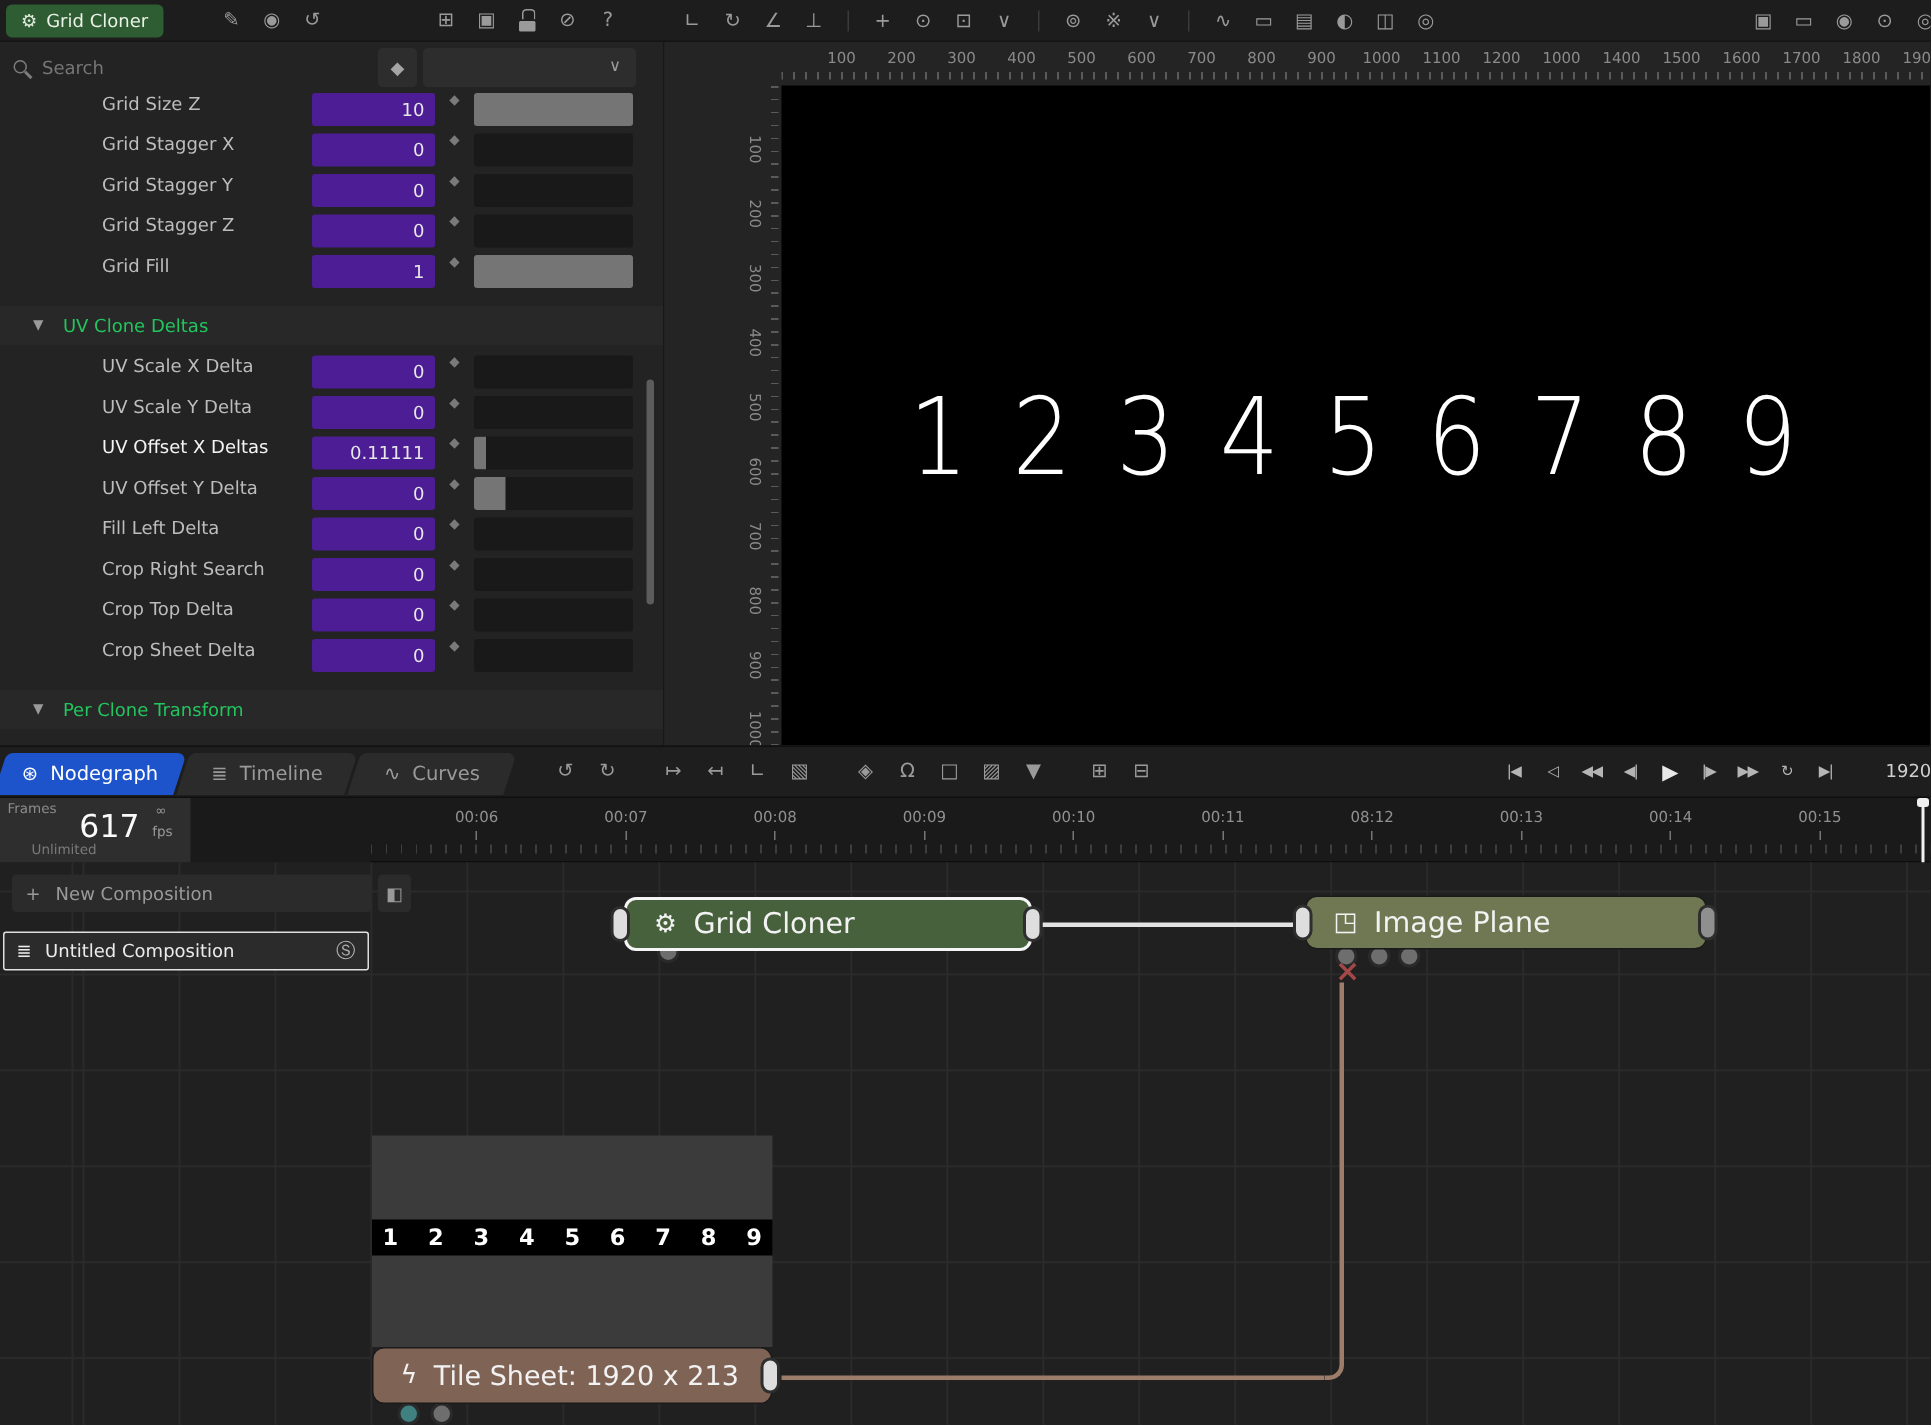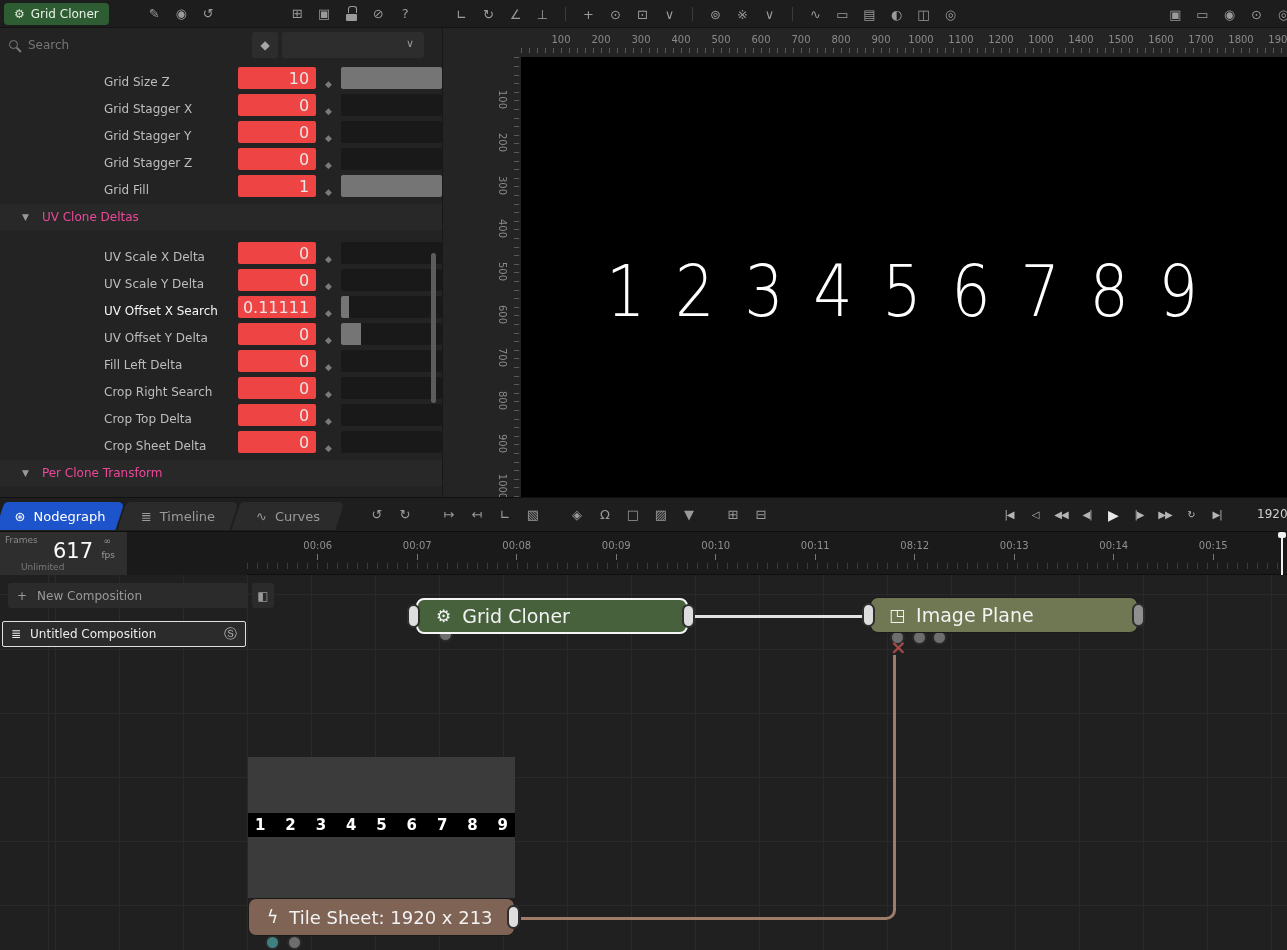--- a/index.html
+++ b/index.html
@@ -33,32 +33,32 @@
   .search-glass::after { content:""; position:absolute; width:6px; height:1.5px; background:#7c7c7c;
                          right:-5px; bottom:-2px; transform:rotate(45deg); }
   #search-input { position:absolute; left:28px; top:6px; width:200px; height:22px; background:transparent;
                   border:none; outline:none; color:#bbb; font-size:12px; font-family:inherit; }
   #search-input::placeholder { color:#767676; }
   #filter-btn { position:absolute; left:252px; top:4px; width:26px; height:26px; background:#2d2d2d;
                 border-radius:3px; display:flex; align-items:center; justify-content:center; color:#a5a5a5; font-size:12px; }
   #preset-dd { position:absolute; left:282px; top:4px; right:18px; height:26px; background:#2d2d2d; border-radius:3px; }
   #preset-dd .chev { position:absolute; right:10px; top:5px; color:#9a9a9a; font-size:11px; }
 
-  .prop-row { height:27px; display:flex; align-items:flex-end;margin-left:36px; }
+  .prop-row { height:27px; display:flex; align-items:flex-start; }
   .prop-row .plabel { margin-left:68px; width:140px; font-size:12px; color:#bdbdbd; white-space:nowrap; }
   .prop-row.active .plabel { color:#f4f4f4; }
-  .value-box { width:82px; height:22px; background:#ef4444; border-radius:2px; display:flex; align-items:center;
-               justify-content:flex-end; padding-right:7px; font-size:16px; color:#e6e6e6; }
+  .value-box { width:82px; height:22px; background:#4c1d95; border-radius:2px; display:flex; align-items:center;
+               justify-content:flex-end; padding-right:7px; font-size:12px; color:#e6e6e6; }
   .key-d { width:26px; text-align:center; color:#7a7a7a; font-size:9px; }
   .slider { width:106px; height:22px; background:#191919; border-radius:2px; overflow:hidden; }
   .slider .fill { height:100%; background:#757575; }
 
   .section-row { height:26px; display:flex; align-items:center; background:#282828; margin:7px 0; }
   .section-row .tri { margin-left:22px; color:#9a9a9a; font-size:9px; }
-  .section-row .slabel { margin-left:13px; font-size:12px; color:#ec4899; }
+  .section-row .slabel { margin-left:13px; font-size:12px; color:#22c55e; }
   #panel-scrollbar { position:absolute; right:6px; top:225px; width:5px; height:150px; background:#5c5c5c; border-radius:3px; }
 
   
   #viewport { position:absolute; left:443px; top:28px; width:844px; height:469px; background:#242424; overflow:hidden; }
   #canvas { position:absolute; left:78px; top:29px; right:0; bottom:0; background:#000; }
   #ruler-top { position:absolute; left:98px; top:6px; height:14px; display:flex; }
   #ruler-top .ruler-cell { width:40px; flex:none; text-align:center; font-size:10px; color:#8a8a8a; }
   #ticks-top { position:absolute; left:78px; right:0; top:20px; height:5px;
                background:repeating-linear-gradient(90deg,#5a5a5a 0 1px,transparent 1px 8px); }
   #ruler-left { position:absolute; left:52px; top:50px; width:16px; display:flex; flex-direction:column; }
@@ -364,21 +364,21 @@
         <div class="value-box">
           <span>0</span>
         </div>
         <span class="key-d">◆</span>
         <div class="slider">
           <div class="fill" style="width: 0%;"></div>
         </div>
       </div>
 
       <div class="prop-row active">
-        <span class="plabel">UV Offset X Search</span>
+        <span class="plabel">UV Offset X Deltas</span>
         <div class="value-box">
           <span>0.11111</span>
         </div>
         <span class="key-d">◆</span>
         <div class="slider">
           <div class="fill" style="width: 8%;"></div>
         </div>
       </div>
 
       <div class="prop-row">

